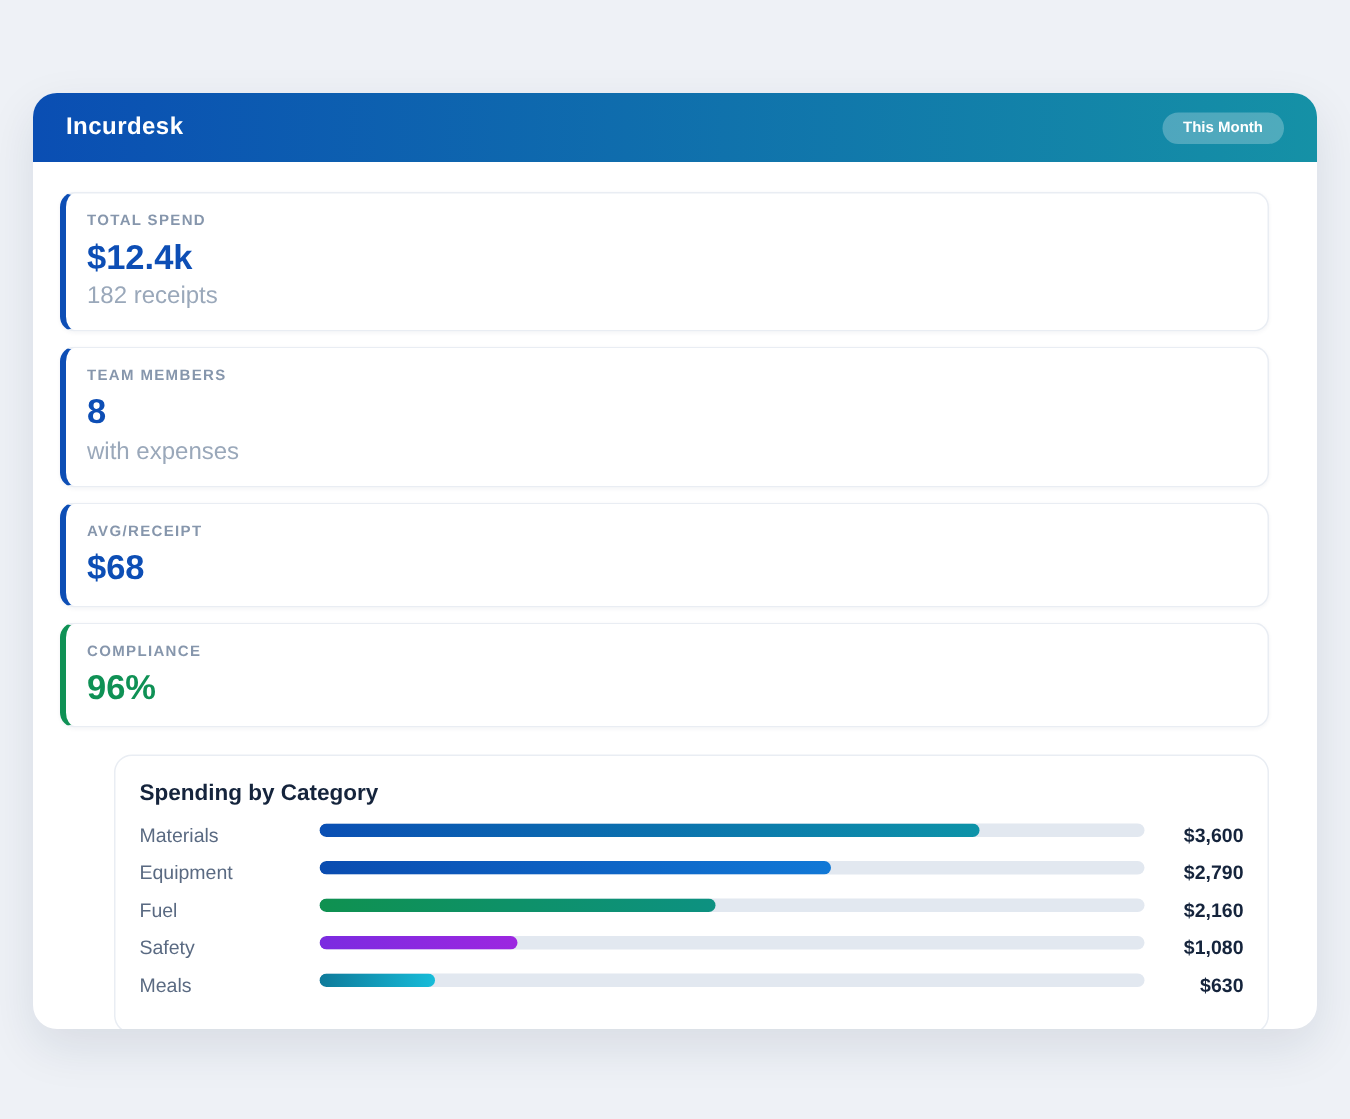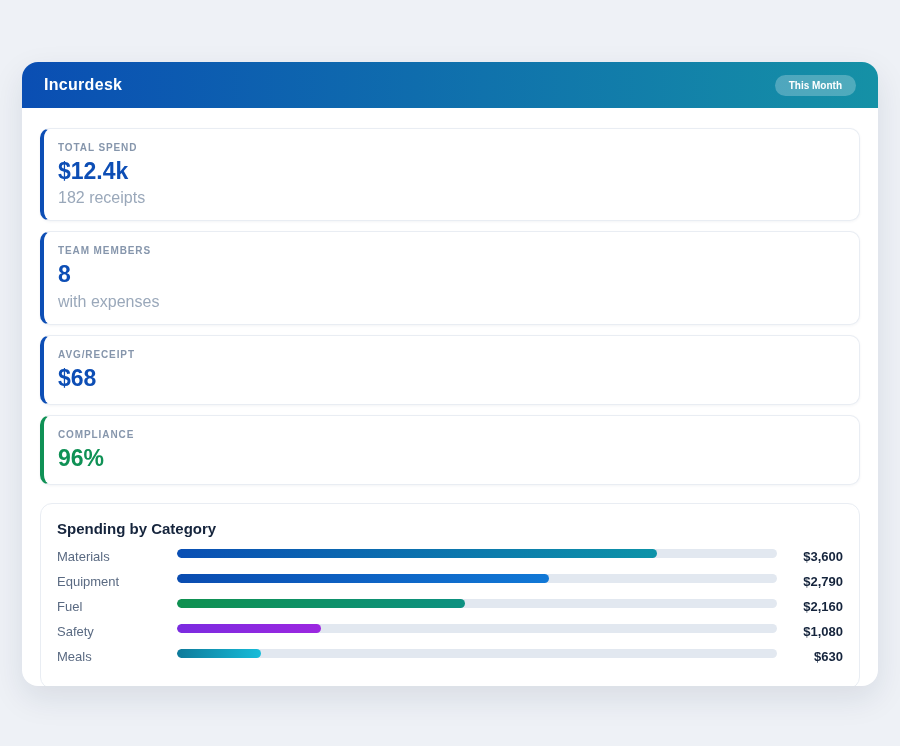--- a/index.html
+++ b/index.html
@@ -35,21 +35,21 @@
   .period-badge {
     background: rgba(255,255,255,0.25);
     color: #ffffff;
     font-size: 10px;
     font-weight: bold;
     padding: 5px 14px;
     border-radius: 999px;
     border: none;
     cursor: pointer;
   }
-  .app-body { padding: 20px 18px 18px 18px; }
+  .app-body { padding: 20px 32px 18px 18px; }
   .stat-card {
     background: #ffffff;
     border: 1px solid #e9edf3;
     border-left: 4px solid #0d4eb5;
     border-radius: 10px;
     padding: 13px 16px 13px 14px;
     margin-bottom: 10px;
     box-shadow: 0 1px 3px rgba(20,40,80,0.05);
   }
   .stat-label {
@@ -71,20 +71,21 @@
     color: #9aa8ba;
     margin-top: 5px;
   }
   .stat-sub:empty { display: none; }
   .chart-card {
     background: #ffffff;
     border: 1px solid #e9edf3;
     border-radius: 12px;
     padding: 16px 16px 14px 16px;
     margin-top: 18px;
+    margin-left: 36px;
   }
   .chart-title {
     font-size: 15px;
     font-weight: bold;
     color: #15243c;
     margin-bottom: 12px;
   }
   .chart-row {
     display: flex;
     align-items: flex-start;

